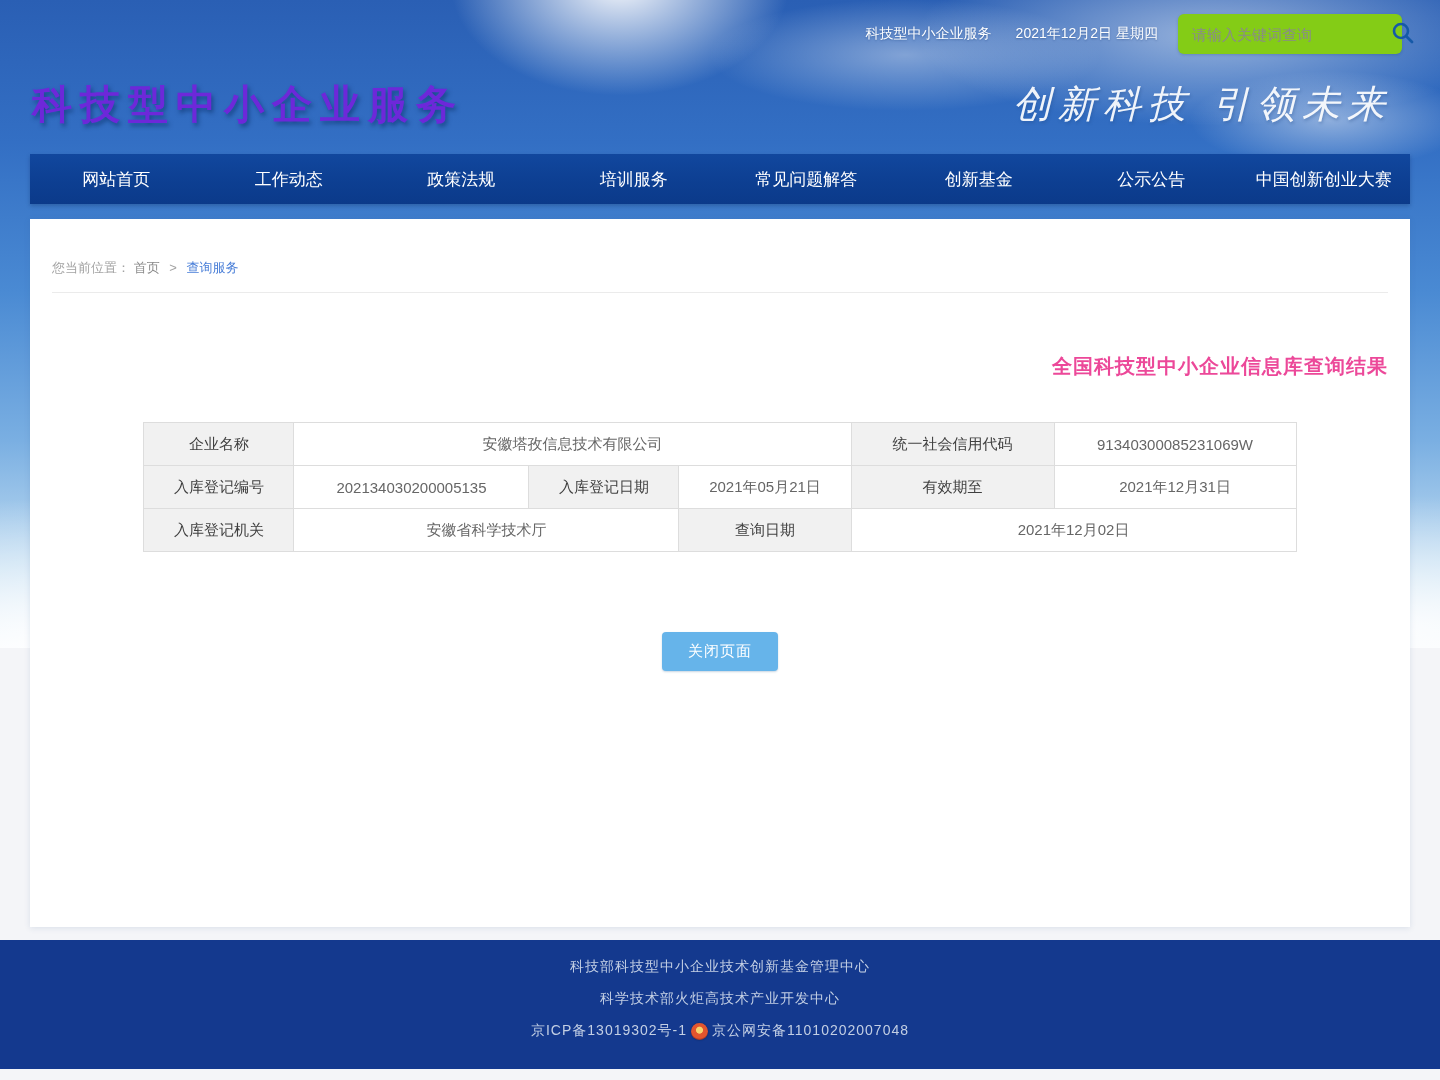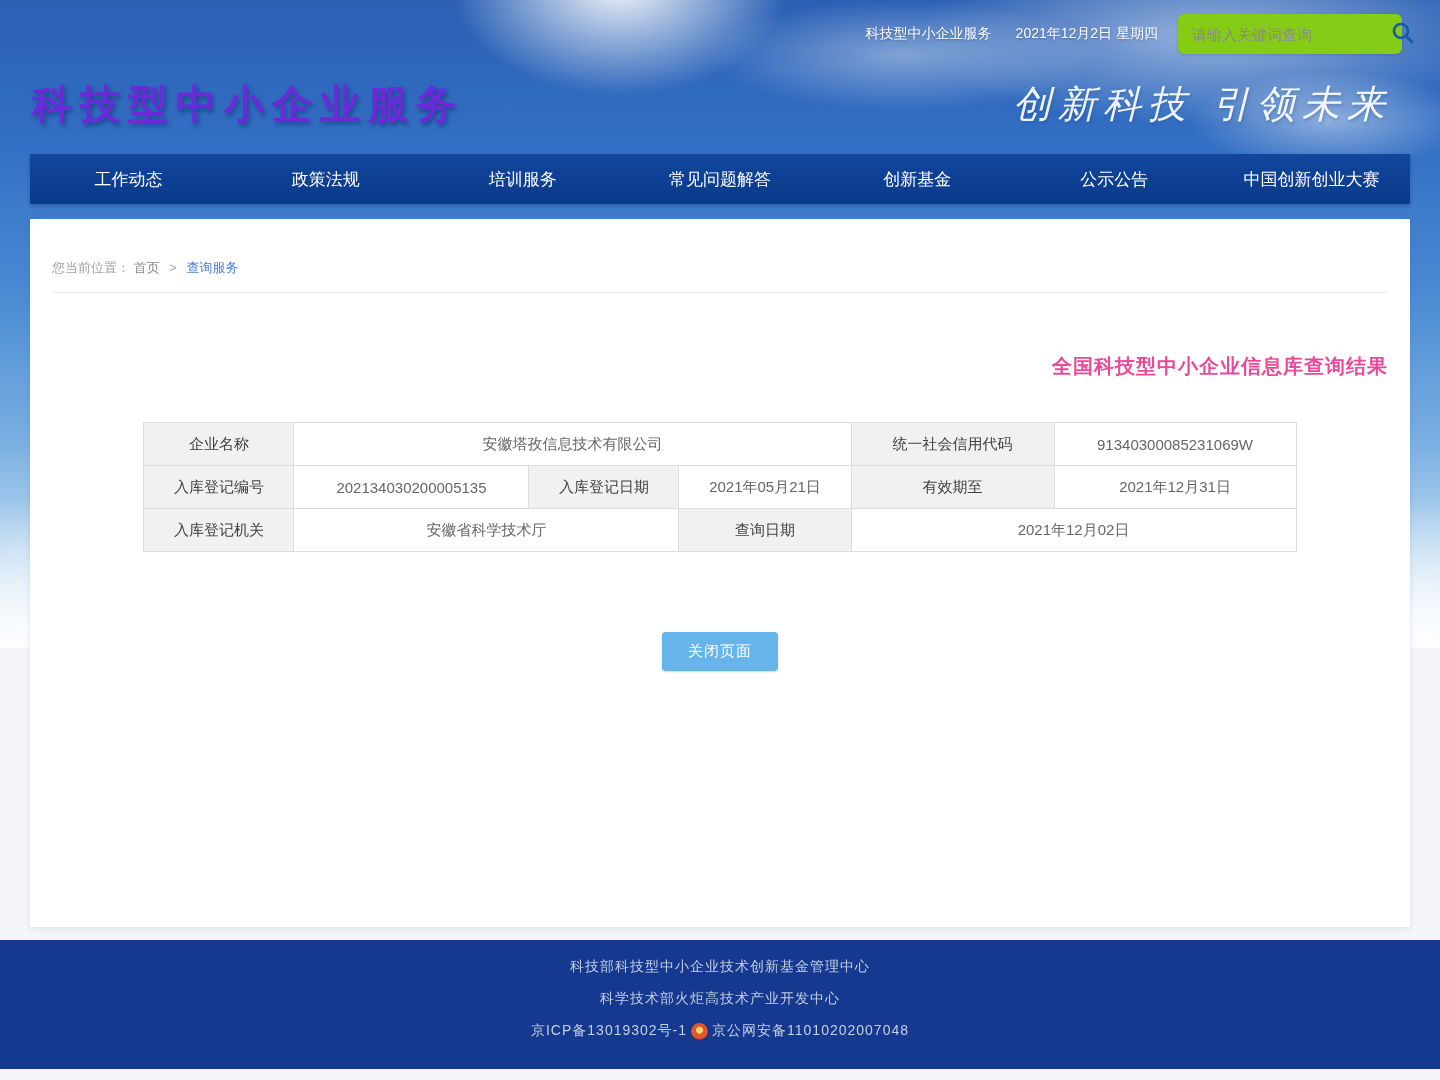--- a/index.html
+++ b/index.html
@@ -139,20 +139,21 @@
       </button>
     </div>
   </div>
 
   <div class="brand-row">
     <h1 class="site-title">科技型中小企业服务</h1>
     <div class="slogan">创新科技 引领未来</div>
   </div>
 
   <nav class="nav">
+    <div class="nav-item">网站首页</div>
     <div class="nav-item">工作动态</div>
     <div class="nav-item">政策法规</div>
     <div class="nav-item">培训服务</div>
     <div class="nav-item">常见问题解答</div>
     <div class="nav-item">创新基金</div>
     <div class="nav-item">公示公告</div>
     <div class="nav-item">中国创新创业大赛</div>
   </nav>
 
   <main class="panel">

